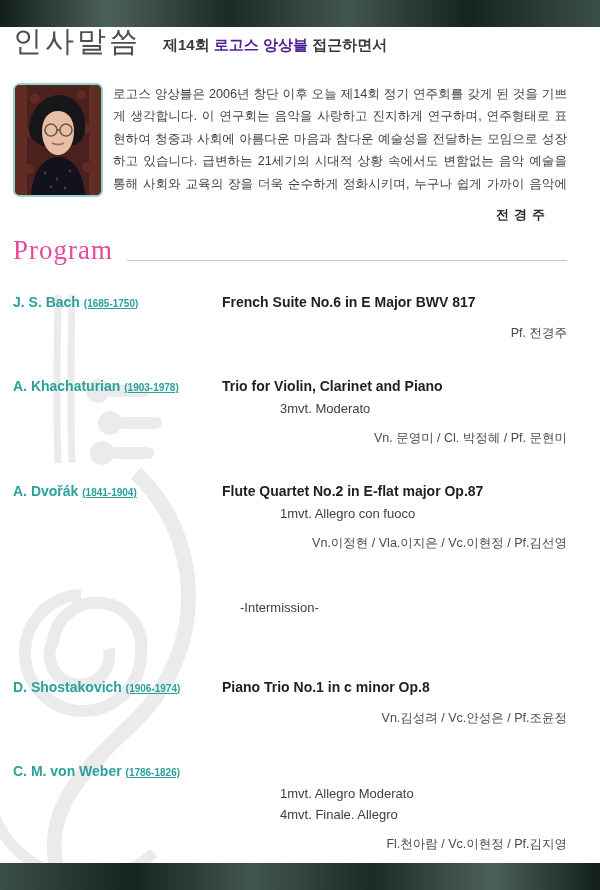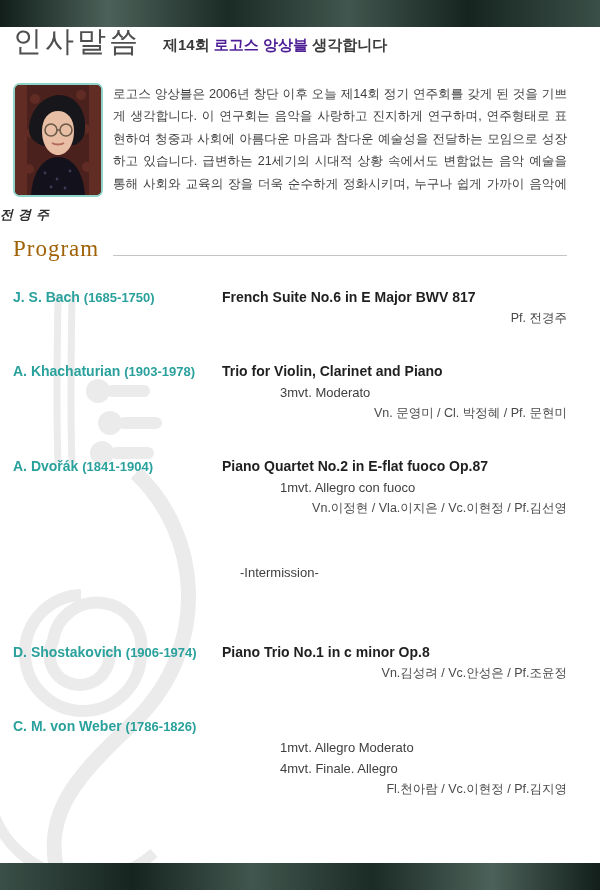--- a/index.html
+++ b/index.html
@@ -61,66 +61,66 @@
     overflow:hidden;background:#4a211d;
   }
   .greet-text{
     margin:0;flex:1;
     font-size:12.6px;line-height:22.4px;
     text-align:justify;color:#3f3f3f;
     height:114px;overflow:hidden;
   }
   .signature{
     position:relative;z-index:2;
+    text-align:right;
     padding:9px 50px 0 0;
     font-size:13px;font-weight:bold;color:#2b2b2b;
     letter-spacing:5px;
-    font-style:italic;
   }
   
   .program-head{
     position:relative;z-index:2;
     display:flex;align-items:flex-end;
     padding:12px 33px 0 13px;
   }
   .program-head h2{
     margin:0;
     font-family:"Liberation Serif", serif;
     font-weight:400;
-    font-size:23px;letter-spacing:1px;color:#a16207;
+    font-size:27px;letter-spacing:1px;color:#ec4899;
     line-height:1.1;
   }
   .program-head .rule{
     flex:1;height:1px;background:#c4c4c4;
     margin:0 0 5px 14px;
   }
   
   .program-list{
     position:relative;z-index:2;
     padding:26px 33px 0 13px;
   }
   .program-item{margin-bottom:32px;}
   .item-top{display:flex;align-items:baseline;}
   .composer{
     flex:0 0 209px;
     font-weight:bold;color:#2aa19c;
     font-size:14px;line-height:21px;
     white-space:nowrap;
   }
-  .composer .composer-years{font-size:13px;}
+  .composer .composer-years{font-size:10px;text-decoration:underline;}
   .piece-title{
     flex:1;
     font-weight:bold;color:#1f1f1f;
     font-size:14px;line-height:21px;
   }
   .movements{margin-left:227px;}
   .movement{font-size:13px;color:#3f3f3f;line-height:21px;margin-left:40px;}
   .performers{
     text-align:right;
-    font-size:12.5px;color:#4a4a4a;line-height:21px;
+    font-size:12.5px;color:#4a4a4a;line-height:21px;margin-top:9px;
   }
   .intermission{
     margin:45px 0 60px 227px;
     font-size:13px;color:#3f3f3f;line-height:18px;
   }
 </style>
 </head>
 <body>
 
 <div class="page">
@@ -140,21 +140,21 @@
           <rect x="124" y="152" width="44" height="12" rx="6"></rect>
       </g>
       <path d="M150 178 C215 240 225 350 150 425 C95 478 55 515 72 580" stroke-width="15"></path>
       <path d="M95 300 a58 58 0 1 0 60 58 a44 44 0 1 0 -88 -12 a30 30 0 1 0 56 8" stroke-width="12"></path>
       <path d="M8 520 a100 100 0 0 0 160 38" stroke-width="11"></path>
     </g>
   </svg>
 
   <div class="header">
     <h1 class="page-title">인사말씀</h1>
-    <div class="subtitle"><span>제14회 </span><span class="hl">로고스 앙상블</span><span> 생각합니다</span></div>
+    <div class="subtitle"><span>제14회 </span><span class="hl">로고스 앙상블</span><span> 접근하면서</span></div>
   </div>
 
   <div class="greeting">
     <div class="photo">
       <svg width="86" height="110" viewBox="0 0 86 110">
         <rect width="86" height="110" fill="#4a211d"></rect>
         <g fill="#612c24">
           <rect x="0" y="0" width="12" height="110"></rect>
             <rect x="74" y="0" width="12" height="110"></rect>
           <circle cx="20" cy="14" r="5"></circle>
@@ -209,21 +209,21 @@
     </div>
     <div class="movements">
           <div class="movement">3mvt. Moderato</div>
         </div>
     <div class="performers">Vn. 문영미 / Cl. 박정혜 / Pf. 문현미</div>
   </div>
 
   <div class="program-item">
     <div class="item-top">
       <div class="composer"><span class="composer-name">A. Dvořák</span> <span class="composer-years">(1841-1904)</span></div>
-      <div class="piece-title">Piano Quartet No.2 in E-flat fuoco Op.87</div>
+      <div class="piece-title">Flute Quartet No.2 in E-flat major Op.87</div>
     </div>
     <div class="movements">
           <div class="movement">1mvt. Allegro con fuoco</div>
         </div>
     <div class="performers">Vn.이정현 / Vla.이지은 / Vc.이현정 / Pf.김선영</div>
   </div>
 <div class="intermission">-Intermission-</div>
   <div class="program-item">
     <div class="item-top">
       <div class="composer"><span class="composer-name">D. Shostakovich</span> <span class="composer-years">(1906-1974)</span></div>

